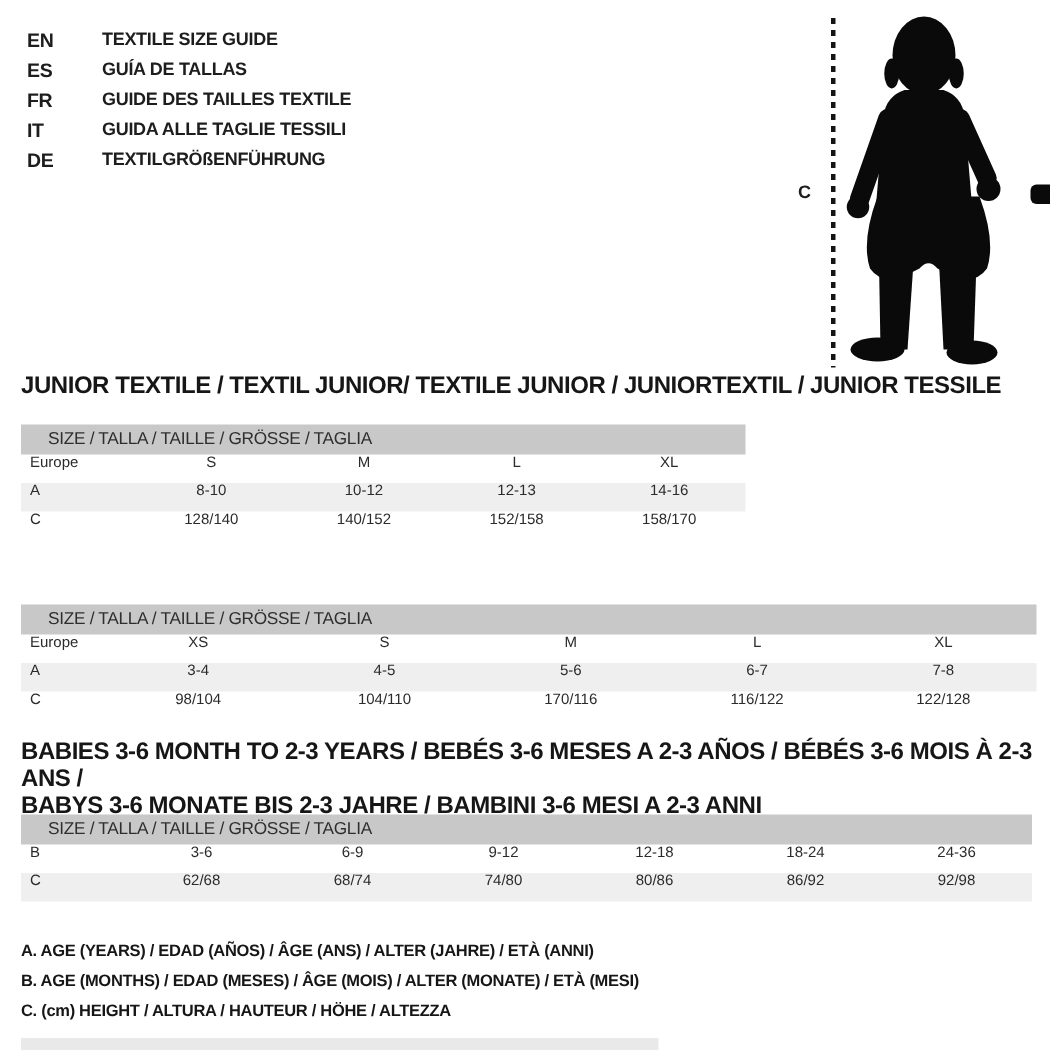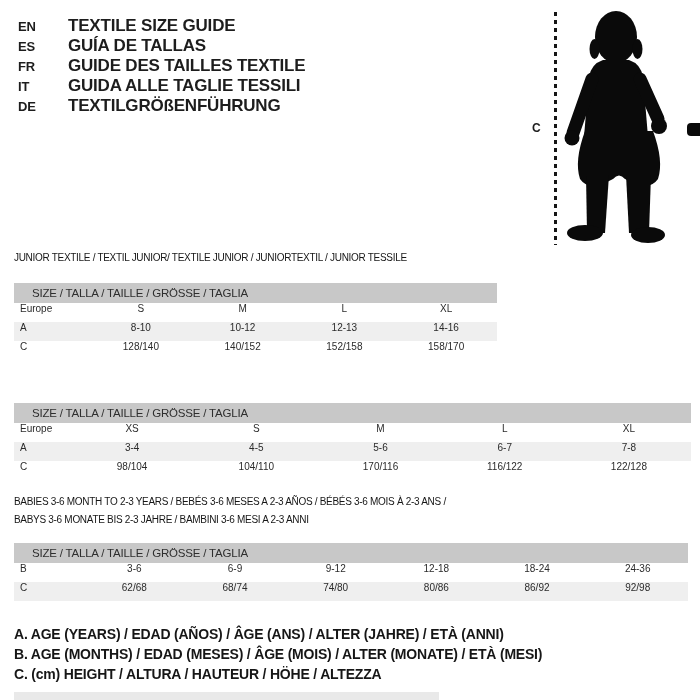--- a/index.html
+++ b/index.html
@@ -6,34 +6,34 @@
   html,body { background:#ffffff; }
   .page {
     position:relative; width:700px; height:700px; background:#ffffff;
     font-family:"Liberation Sans", sans-serif; color:#1d1d1d; overflow:hidden;
   }
 
   
   .lang-block { position:absolute; left:18px; top:16px; }
   .lang-row { display:flex; height:20px; align-items:center; }
   .lang-code { width:50px; font-size:13px; font-weight:bold; letter-spacing:-0.2px; }
-  .lang-label { font-size:17px; font-weight:bold; letter-spacing:-0.2px; }
+  .lang-label { font-size:12px; font-weight:bold; letter-spacing:-0.2px; }
 
   
   .dashed-line {
     position:absolute; left:554px; top:12px; width:3px; height:233px;
     background:repeating-linear-gradient(to bottom, #151515 0 4px, transparent 4px 8px);
   }
   .c-label { position:absolute; left:532px; top:121px; font-size:12px; font-weight:bold; }
   .silhouette { position:absolute; left:563px; top:9px; width:137px; height:236px; }
   .edge-mark { position:absolute; left:687px; top:123px; width:13px; height:13px; background:#0a0a0a; border-radius:4px 0 0 4px; }
 
   
   .sec-heading {
-    position:absolute; left:14px; font-size:10px; font-weight:normal;
+    position:absolute; left:14px; font-size:16px; font-weight:bold;
     letter-spacing:-0.3px; line-height:18px; white-space:pre-line; color:#161616;
   }
   .h-junior { top:249px; }
   .h-children { top:370px; }
   .h-babies { top:493px; }
 
   
   .size-table { position:absolute; left:14px; }
   .t-junior { top:283px; width:483px; }
   .t-children { top:403px; width:677px; }
@@ -45,21 +45,21 @@
   .trow { display:flex; height:19px; align-items:flex-start; font-size:10px; color:#2b2b2b; }
   .trow.shaded { background:#efefef; }
   .trow .rlabel { padding-left:6px; }
   .t-junior .rlabel { width:76px; }
   .t-children .rlabel { width:56px; }
   .t-babies .rlabel { width:70px; }
   .trow .cell { flex:1; text-align:center; }
 
   
   .legend { position:absolute; left:14px; top:624px; }
-  .legend-line { height:20px; display:flex; align-items:center; font-size:14px; font-weight:bold; letter-spacing:-0.2px; color:#161616; }
+  .legend-line { height:20px; display:flex; align-items:center; font-size:11px; font-weight:bold; letter-spacing:-0.2px; color:#161616; }
 
   
   .bottom-bar { position:absolute; left:14px; top:692px; width:425px; height:8px; background:#e9e9e9; }
 </style>
 </head>
 <body>
 
 <div class="page">
 
   <div class="lang-block">

